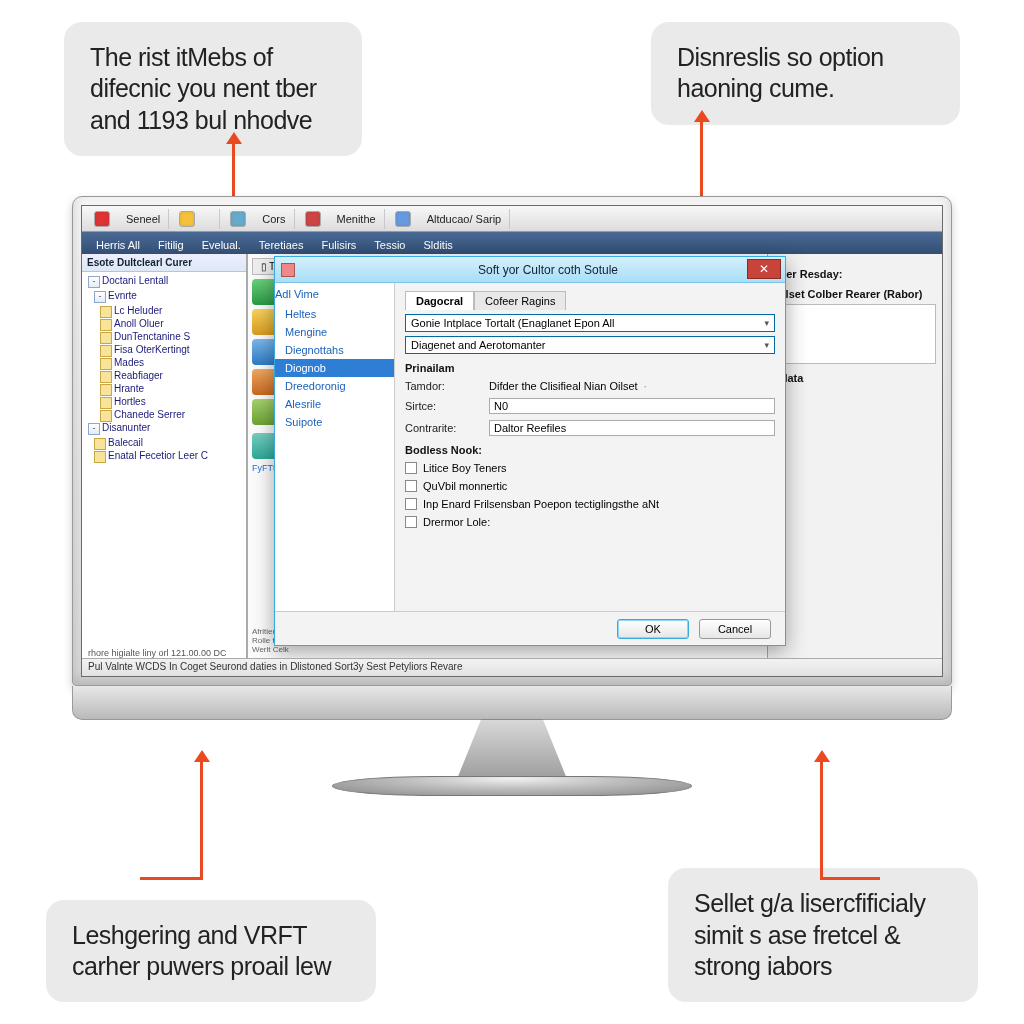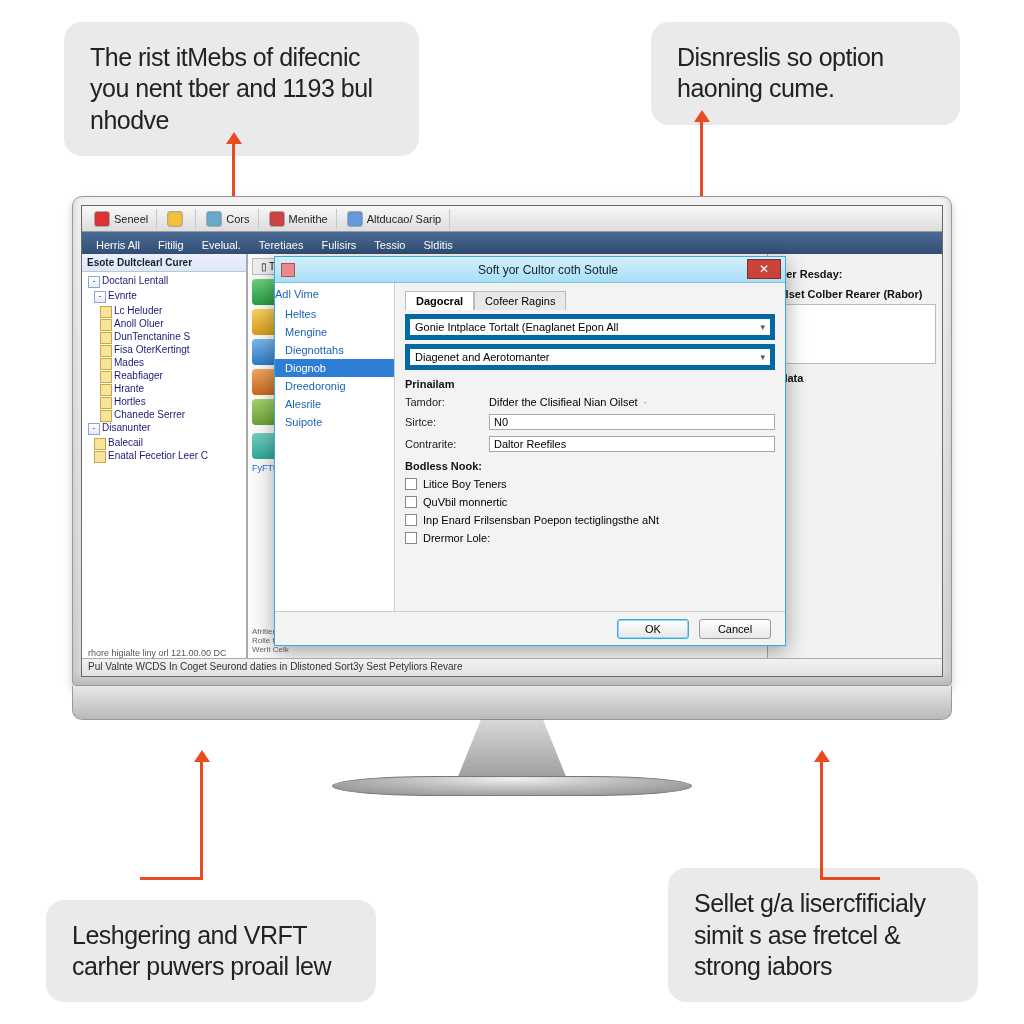--- a/index.html
+++ b/index.html
@@ -17,21 +17,21 @@
     position: absolute;
     background: #eaeaea;
     border-radius: 18px;
     padding: 20px 26px;
     font-size: 25px;
     line-height: 1.25;
     color: #222;
     font-family: Arial, sans-serif;
     letter-spacing: -0.5px;
   }
-  .c-tl { top: 22px; left: 64px;  width: 355px; }
+  .c-tl { top: 22px; left: 64px;  width: 298px; }
   .c-tr { top: 22px; right: 64px; width: 309px; }
   .c-bl { bottom: 22px; left: 46px; width: 330px; }
   .c-br { bottom: 22px; right: 46px; width: 310px; }
 
   
   .arrow { position:absolute; pointer-events:none; }
   .arrow .line { position:absolute; background:#ea4a1f; }
   .arrow .head {
     position:absolute; width:0; height:0;
   }
@@ -97,21 +97,21 @@
     border:1px solid #777;
   }
 
   
   .toolbar {
     height:26px; background:linear-gradient(#f8f8f8,#dcdcdc);
     border-bottom:1px solid #9a9a9a;
     display:flex; align-items:center; gap:2px; padding:0 4px;
     font-size:11px; color:#222;
   }
-  .tb-item{ display:flex; align-items:center; gap:4px; padding:2px 8px; border-right:1px solid #c8c8c8;}
+  .tb-item{ display:flex; align-items:center; gap:16px; padding:2px 8px; border-right:1px solid #c8c8c8;}
   .tb-ico{ width:16px;height:16px;border:1px solid #aaa;border-radius:3px;
            background:linear-gradient(#fff,#eee); box-shadow:inset 0 0 3px rgba(0,0,0,.1);}
   .tb-item:nth-child(1) .tb-ico{ background:#d33; }
   .tb-item:nth-child(2) .tb-ico{ background:#f3c13a; }
   .tb-item:nth-child(3) .tb-ico{ background:#6ac; }
   .tb-item:nth-child(4) .tb-ico{ background:#c44; }
   .tb-item:nth-child(5) .tb-ico{ background:#69d; }
 
   
   .menubar{
@@ -192,21 +192,21 @@
   .dlg-side .item{ padding:3px 10px; color:#1a62b8; cursor:default;}
   .dlg-side .item.sel{ background:#2f7ed6; color:#fff;}
   .dlg-main{
     flex:1; background:#f3f3f3; padding:8px 10px; font-size:11px;
     display:flex; flex-direction:column; gap:4px;
   }
   .tabs{ display:flex; gap:0;}
   .tab{ padding:3px 10px; background:#e8e8e8; border:1px solid #bbb; border-bottom:none; font-size:11px;}
   .tab.act{ background:#fff; font-weight:bold;}
   .combo{
-    width:100%; background:#fff; border:5px solid #0369a1; padding:2px 5px;
+    width:100%; background:#fff; border:1px solid #0369a1; padding:2px 5px;
     font-size:11px; display:flex; justify-content:space-between; align-items:center;
   }
   .combo::after{ content:"▾"; font-size:9px; color:#555;}
   .sect-hdr{ font-weight:bold; margin-top:4px; color:#111;}
   .field{ display:flex; align-items:center; gap:6px; margin-top:2px;}
   .field label{ width:78px; color:#222;}
   .field .inp{ flex:1; background:#fff; border:1px solid #aaa; padding:1px 4px; min-height:16px;}
   .req{ color:#d06a10; font-size:10px;}
   .chk{ display:flex; align-items:center; gap:6px; margin-top:2px;}
   .chk .box{ width:12px;height:12px;border:1px solid #888;background:#fff;}

